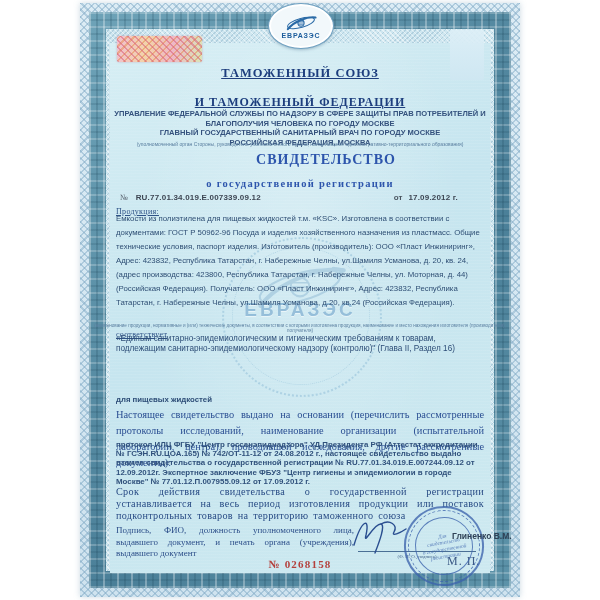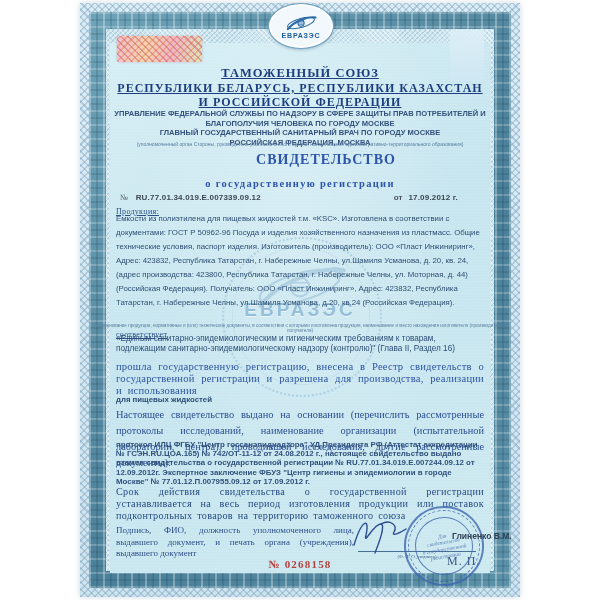--- a/index.html
+++ b/index.html
@@ -95,48 +95,46 @@
         <ellipse cx="50" cy="26" rx="40" ry="13" transform="rotate(-16 50 26)" stroke-width="2"></ellipse>
         <circle cx="50" cy="26" r="9" stroke-width="2"></circle>
         <path d="M42 22 h16 M41 26 h18 M42 30 h16" stroke-width="1.5"></path>
         <path d="M12 44 C30 20 72 6 92 10" stroke-width="4" stroke-linecap="round"></path>
         <path d="M92 10 l-10 -2 m10 2 l-8 6" stroke-width="3" stroke-linecap="round"></path>
       </g>
     </svg>
     <div class="abs wm-word">ЕВРАЗЭС</div>
 
     <div class="abs ctr h-serif hl1">ТАМОЖЕННЫЙ СОЮЗ</div>
-    <div class="abs ctr h-serif hl2">РЕСПУБЛИКИ БЕЛАРУСЬ, РЕСПУБЛИКИ КАЗАХСТАН</div>
-    <div class="abs ctr h-serif hl3">И РОССИЙСКОЙ ФЕДЕРАЦИИ</div>
+    <div class="abs ctr h-serif hl3">И ТАМОЖЕННЫЙ ФЕДЕРАЦИИ</div>
     <div class="abs agency">
       <div>УПРАВЛЕНИЕ ФЕДЕРАЛЬНОЙ СЛУЖБЫ ПО НАДЗОРУ В СФЕРЕ ЗАЩИТЫ ПРАВ ПОТРЕБИТЕЛЕЙ И</div>
       <div>БЛАГОПОЛУЧИЯ ЧЕЛОВЕКА ПО ГОРОДУ МОСКВЕ</div>
       <div>ГЛАВНЫЙ ГОСУДАРСТВЕННЫЙ САНИТАРНЫЙ ВРАЧ ПО ГОРОДУ МОСКВЕ</div>
       <div>РОССИЙСКАЯ ФЕДЕРАЦИЯ, МОСКВА</div>
     </div>
     <div class="abs fnote fn1">(уполномоченный орган Стороны, руководитель уполномоченного органа, наименование административно-территориального образования)</div>
 
     <div class="abs title">СВИДЕТЕЛЬСТВО</div>
-    <div class="abs subtitle">о государственную регистрации</div>
+    <div class="abs subtitle">о государственной регистрации</div>
 
     <div class="abs numrow">
       <span class="nosym">№</span>
       <span class="num">RU.77.01.34.019.Е.007339.09.12</span>
       <span class="datep">от</span>
       <span class="date">17.09.2012 г.</span>
     </div>
 
     <div class="abs fieldlabel prodlabel">Продукция:</div>
     <div class="abs prodtext">Емкости из полиэтилена для пищевых жидкостей т.м. «KSC». Изготовлена в соответствии с документами: ГОСТ Р 50962-96 Посуда и изделия хозяйственного назначения из пластмасс. Общие технические условия, паспорт изделия. Изготовитель (производитель): ООО «Пласт Инжиниринг», Адрес: 423832, Республика Татарстан, г. Набережные Челны, ул.Шамиля Усманова, д. 20, кв. 24, (адрес производства: 423800, Республика Татарстан, г. Набережные Челны, ул. Моторная, д. 44) (Российская Федерация). Получатель: ООО «Пласт Инжиниринг», Адрес: 423832, Республика Татарстан, г. Набережные Челны, ул.Шамиля Усманова, д.20, кв.24 (Российская Федерация).</div>
     <div class="abs fnote fn2">(наименование продукции, нормативные и (или) технические документы, в соответствии с которыми изготовлена продукция, наименование и место нахождения изготовителя (производителя), получателя)</div>
 
     <div class="abs fieldlabel conflabel">соответствует</div>
     <div class="abs conftext">«Единым санитарно-эпидемиологическим и гигиеническим требованиям к товарам, подлежащим санитарно-эпидемиологическому надзору (контролю)" (Глава II, Раздел 16)</div>
 
-    <div class="abs regtext">прошла государственную регистрацию, внесена в Реестр свидетельств о государственной регистрации и разрешена для производства, реализации и использования</div>
     <div class="abs scope">для пищевых жидкостей</div>
 
     <div class="abs basisintro">Настоящее свидетельство выдано на основании (перечислить рассмотренные протоколы исследований, наименование организации (испытательной лаборатории, центра), проводившей исследования, другие рассмотренные документы):</div>
     <div class="abs basisdetails">протокол ИЛЦ ФГБУ "Центр госсанэпиднадзора" УД Президента РФ (Аттестат аккредитации № ГСЭН.RU.ЦОА.165) № 742/ОТ-11-12 от 24.08.2012 г., настоящее свидетельство выдано взамен свидетельства о государственной регистрации № RU.77.01.34.019.Е.007244.09.12 от 12.09.2012г. Экспертное заключение ФБУЗ "Центр гигиены и эпидемиологии в городе Москве" № 77.01.12.П.007955.09.12 от 17.09.2012 г.</div>
 
     <div class="abs validity">Срок действия свидетельства о государственной регистрации устанавливается на весь период изготовления продукции или поставок подконтрольных товаров на территорию таможенного союза</div>
 
     <div class="abs signcaption">Подпись, ФИО, должность уполномоченного лица, выдавшего документ, и печать органа (учреждения), выдавшего документ</div>
     <svg class="abs sig-svg" viewBox="0 0 72 46">
       <g fill="none" stroke="currentColor" stroke-width="1.4" stroke-linecap="round">

